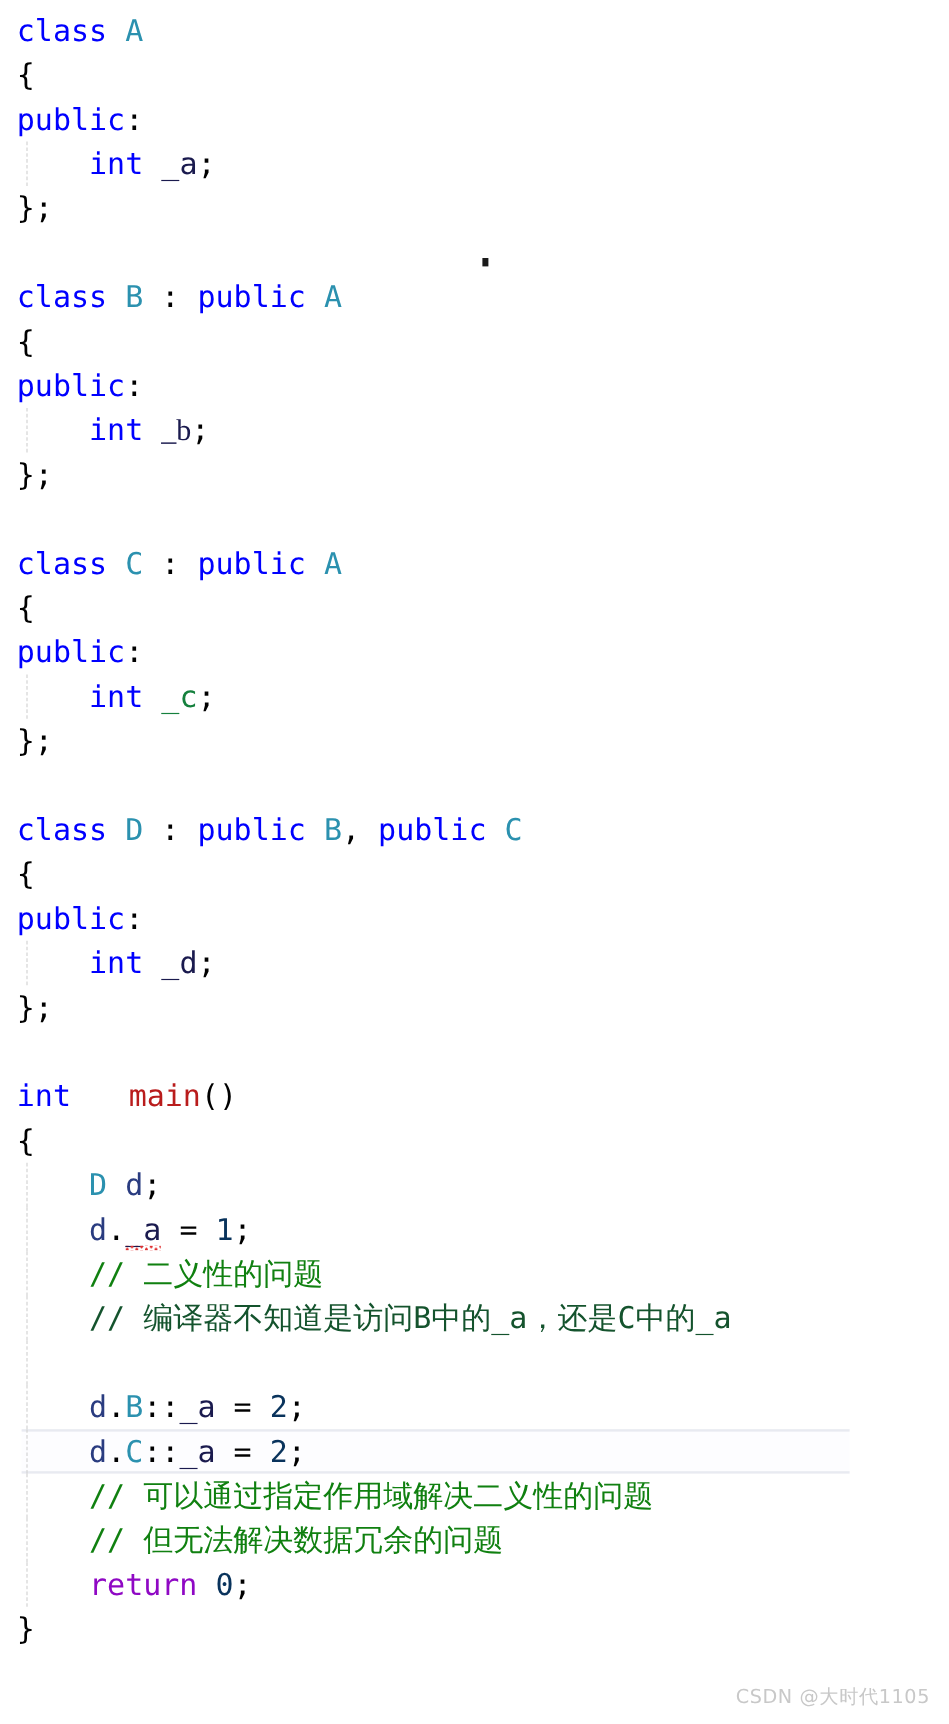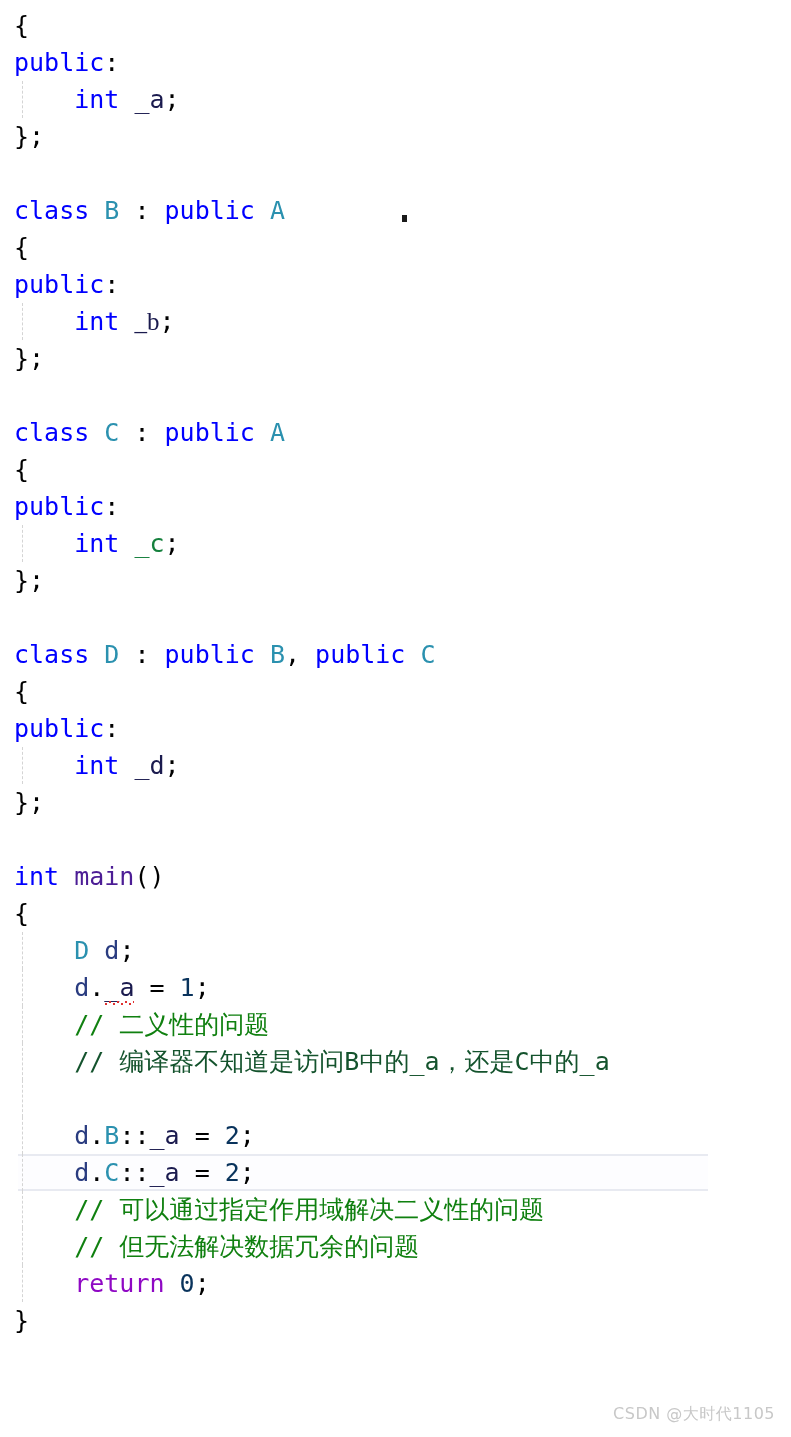--- a/index.html
+++ b/index.html
@@ -131,20 +131,21 @@
     letter-spacing: 0.5px;
     white-space: pre;
   }
 </style>
 </head>
 <body>
 
 <div id="editor" style="background: rgb(255, 255, 255);">
 
   <div class="code-lines" id="code-lines">
+      <div class="line"><span class="code"><span class="kw" style="color: rgb(0, 0, 255);">class</span><span class="punct" style="color: rgb(0, 0, 0);"> </span><span class="type" style="color: rgb(43, 145, 175);">A</span></span></div>
       <div class="line"><span class="code"><span class="punct" style="color: rgb(0, 0, 0);">{</span></span></div>
       <div class="line"><span class="code"><span class="kw" style="color: rgb(0, 0, 255);">public</span><span class="punct" style="color: rgb(0, 0, 0);">:</span></span></div>
       <div class="line guide"><span class="code"><span class="punct" style="color: rgb(0, 0, 0);">    </span><span class="kw" style="color: rgb(0, 0, 255);">int</span><span class="punct" style="color: rgb(0, 0, 0);"> </span><span class="ident" style="color: rgb(26, 26, 78);">_a</span><span class="punct" style="color: rgb(0, 0, 0);">;</span></span></div>
       <div class="line"><span class="code"><span class="punct" style="color: rgb(0, 0, 0);">};</span></span></div>
       <div class="line"><span class="code"></span></div>
       <div class="line"><span class="code"><span class="kw" style="color: rgb(0, 0, 255);">class</span><span class="punct" style="color: rgb(0, 0, 0);"> </span><span class="type" style="color: rgb(43, 145, 175);">B</span><span class="punct" style="color: rgb(0, 0, 0);"> : </span><span class="kw" style="color: rgb(0, 0, 255);">public</span><span class="punct" style="color: rgb(0, 0, 0);"> </span><span class="type" style="color: rgb(43, 145, 175);">A</span></span></div>
       <div class="line"><span class="code"><span class="punct" style="color: rgb(0, 0, 0);">{</span></span></div>
       <div class="line"><span class="code"><span class="kw" style="color: rgb(0, 0, 255);">public</span><span class="punct" style="color: rgb(0, 0, 0);">:</span></span></div>
       <div class="line guide"><span class="code"><span class="punct" style="color: rgb(0, 0, 0);">    </span><span class="kw" style="color: rgb(0, 0, 255);">int</span><span class="punct" style="color: rgb(0, 0, 0);"> </span><span class="ident" style="color: rgb(26, 26, 78); font-family: Liberation Serif, serif;">_b</span><span class="punct" style="color: rgb(0, 0, 0);">;</span></span></div>
       <div class="line"><span class="code"><span class="punct" style="color: rgb(0, 0, 0);">};</span></span></div>
@@ -154,21 +155,21 @@
       <div class="line"><span class="code"><span class="kw" style="color: rgb(0, 0, 255);">public</span><span class="punct" style="color: rgb(0, 0, 0);">:</span></span></div>
       <div class="line guide"><span class="code"><span class="punct" style="color: rgb(0, 0, 0);">    </span><span class="kw" style="color: rgb(0, 0, 255);">int</span><span class="punct" style="color: rgb(0, 0, 0);"> </span><span class="ident" style="color: #15803d;">_c</span><span class="punct" style="color: rgb(0, 0, 0);">;</span></span></div>
       <div class="line"><span class="code"><span class="punct" style="color: rgb(0, 0, 0);">};</span></span></div>
       <div class="line"><span class="code"></span></div>
       <div class="line"><span class="code"><span class="kw" style="color: rgb(0, 0, 255);">class</span><span class="punct" style="color: rgb(0, 0, 0);"> </span><span class="type" style="color: rgb(43, 145, 175);">D</span><span class="punct" style="color: rgb(0, 0, 0);"> : </span><span class="kw" style="color: rgb(0, 0, 255);">public</span><span class="punct" style="color: rgb(0, 0, 0);"> </span><span class="type" style="color: rgb(43, 145, 175);">B</span><span class="punct" style="color: rgb(0, 0, 0);">, </span><span class="kw" style="color: rgb(0, 0, 255);">public</span><span class="punct" style="color: rgb(0, 0, 0);"> </span><span class="type" style="color: rgb(43, 145, 175);">C</span></span></div>
       <div class="line"><span class="code"><span class="punct" style="color: rgb(0, 0, 0);">{</span></span></div>
       <div class="line"><span class="code"><span class="kw" style="color: rgb(0, 0, 255);">public</span><span class="punct" style="color: rgb(0, 0, 0);">:</span></span></div>
       <div class="line guide"><span class="code"><span class="punct" style="color: rgb(0, 0, 0);">    </span><span class="kw" style="color: rgb(0, 0, 255);">int</span><span class="punct" style="color: rgb(0, 0, 0);"> </span><span class="ident" style="color: rgb(26, 26, 78);">_d</span><span class="punct" style="color: rgb(0, 0, 0);">;</span></span></div>
       <div class="line"><span class="code"><span class="punct" style="color: rgb(0, 0, 0);">};</span></span></div>
       <div class="line"><span class="code"></span></div>
-      <div class="line"><span class="code"><span class="kw" style="color: rgb(0, 0, 255);">int</span><span class="punct" style="color: rgb(0, 0, 0);"> </span><span class="fn" style="color: #4c1d95;">main</span><span class="punct" style="color: rgb(0, 0, 0);">()</span></span></div>
+      <div class="line"><span class="code"><span class="kw" style="color: rgb(0, 0, 255);">int</span><span class="punct" style="color: rgb(0, 0, 0);"> </span><span class="fn" style="color: #b91c1c; margin-left: 33px;">main</span><span class="punct" style="color: rgb(0, 0, 0);">()</span></span></div>
       <div class="line"><span class="code"><span class="punct" style="color: rgb(0, 0, 0);">{</span></span></div>
       <div class="line guide"><span class="code"><span class="punct" style="color: rgb(0, 0, 0);">    </span><span class="type" style="color: rgb(43, 145, 175);">D</span><span class="punct" style="color: rgb(0, 0, 0);"> </span><span class="var" style="color: rgb(42, 60, 128);">d</span><span class="punct" style="color: rgb(0, 0, 0);">;</span></span></div>
       <div class="line guide"><span class="code"><span class="punct" style="color: rgb(0, 0, 0);">    </span><span class="var" style="color: rgb(42, 60, 128);">d</span><span class="punct" style="color: rgb(0, 0, 0);">.</span><span class="ident err" style="color: rgb(26, 26, 78);">_a</span><span class="punct" style="color: rgb(0, 0, 0);"> = </span><span class="num" style="color: rgb(9, 51, 92);">1</span><span class="punct" style="color: rgb(0, 0, 0);">;</span></span></div>
       <div class="line guide"><span class="code"><span class="punct" style="color: rgb(0, 0, 0);">    </span><span class="cmt" style="color: rgb(16, 128, 16);">// 二义性的问题</span></span></div>
       <div class="line guide"><span class="code"><span class="punct" style="color: rgb(0, 0, 0);">    </span><span class="cmt" style="color: #14532d;">// 编译器不知道是访问B中的_a，还是C中的_a</span></span></div>
       <div class="line guide"><span class="code"></span></div>
       <div class="line guide"><span class="code"><span class="punct" style="color: rgb(0, 0, 0);">    </span><span class="var" style="color: rgb(42, 60, 128);">d</span><span class="punct" style="color: rgb(0, 0, 0);">.</span><span class="type" style="color: rgb(43, 145, 175);">B</span><span class="punct" style="color: rgb(0, 0, 0);">::</span><span class="ident" style="color: rgb(26, 26, 78);">_a</span><span class="punct" style="color: rgb(0, 0, 0);"> = </span><span class="num" style="color: rgb(9, 51, 92);">2</span><span class="punct" style="color: rgb(0, 0, 0);">;</span></span></div>
       <div class="line guide current"><span class="code"><span class="punct" style="color: rgb(0, 0, 0);">    </span><span class="var" style="color: rgb(42, 60, 128);">d</span><span class="punct" style="color: rgb(0, 0, 0);">.</span><span class="type" style="color: rgb(43, 145, 175);">C</span><span class="punct" style="color: rgb(0, 0, 0);">::</span><span class="ident" style="color: rgb(26, 26, 78);">_a</span><span class="punct" style="color: rgb(0, 0, 0);"> = </span><span class="num" style="color: rgb(9, 51, 92);">2</span><span class="punct" style="color: rgb(0, 0, 0);">;</span></span></div>
       <div class="line guide"><span class="code"><span class="punct" style="color: rgb(0, 0, 0);">    </span><span class="cmt" style="color: rgb(16, 128, 16);">// 可以通过指定作用域解决二义性的问题</span></span></div>
       <div class="line guide"><span class="code"><span class="punct" style="color: rgb(0, 0, 0);">    </span><span class="cmt" style="color: rgb(16, 128, 16);">// 但无法解决数据冗余的问题</span></span></div>

